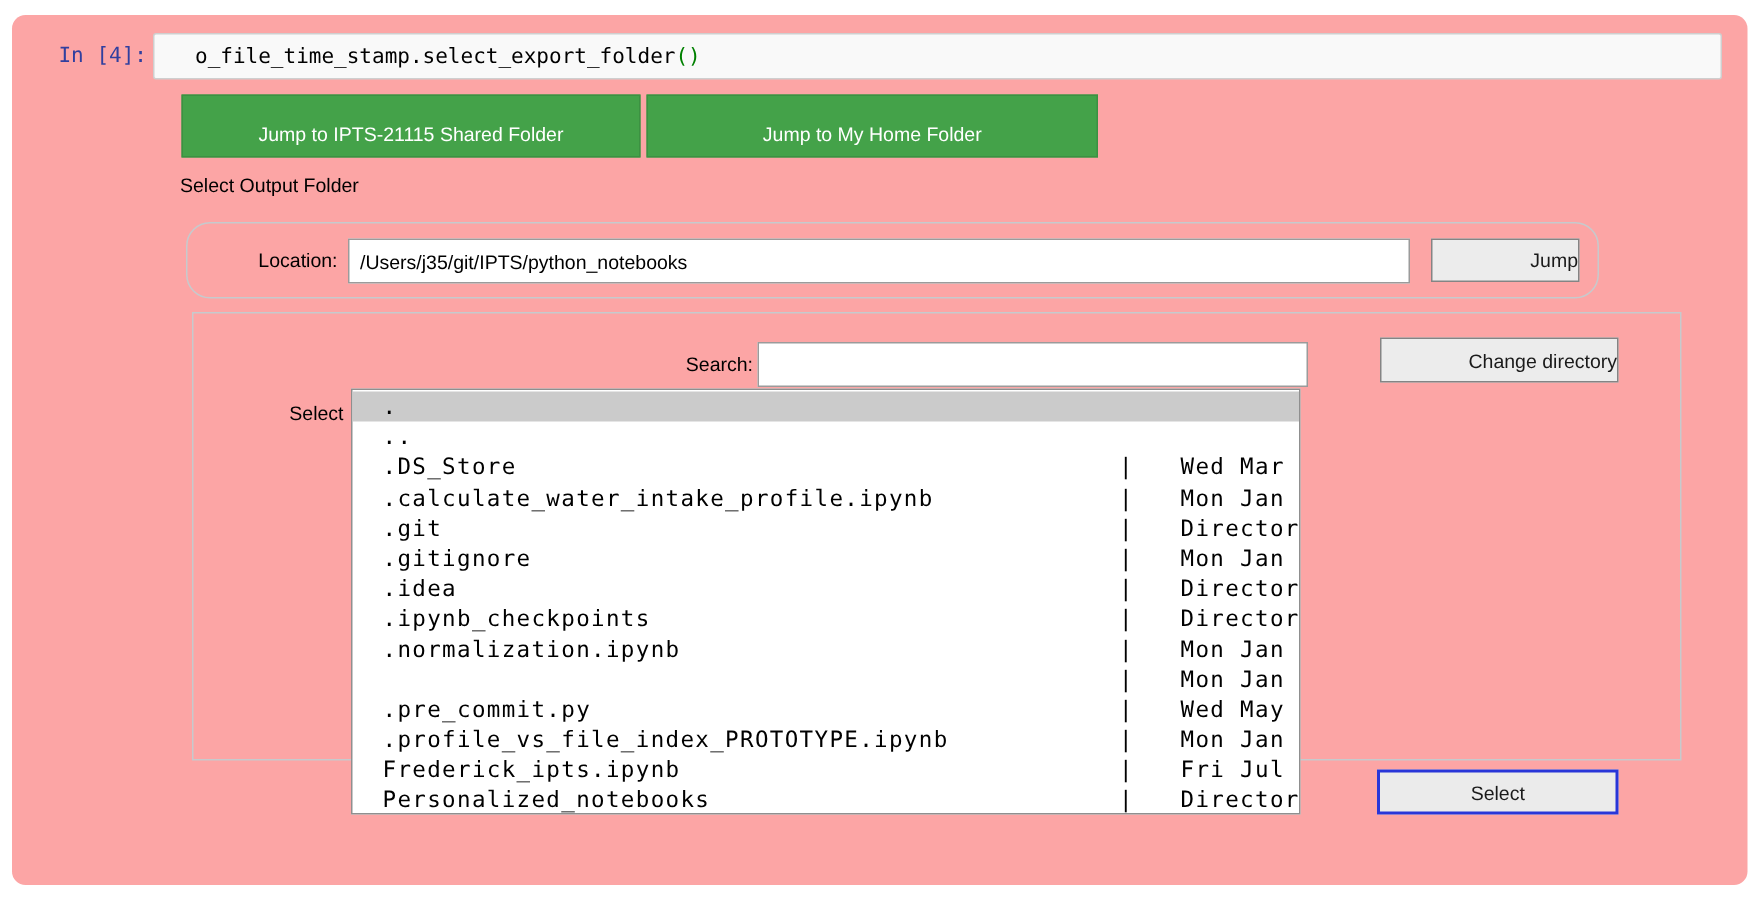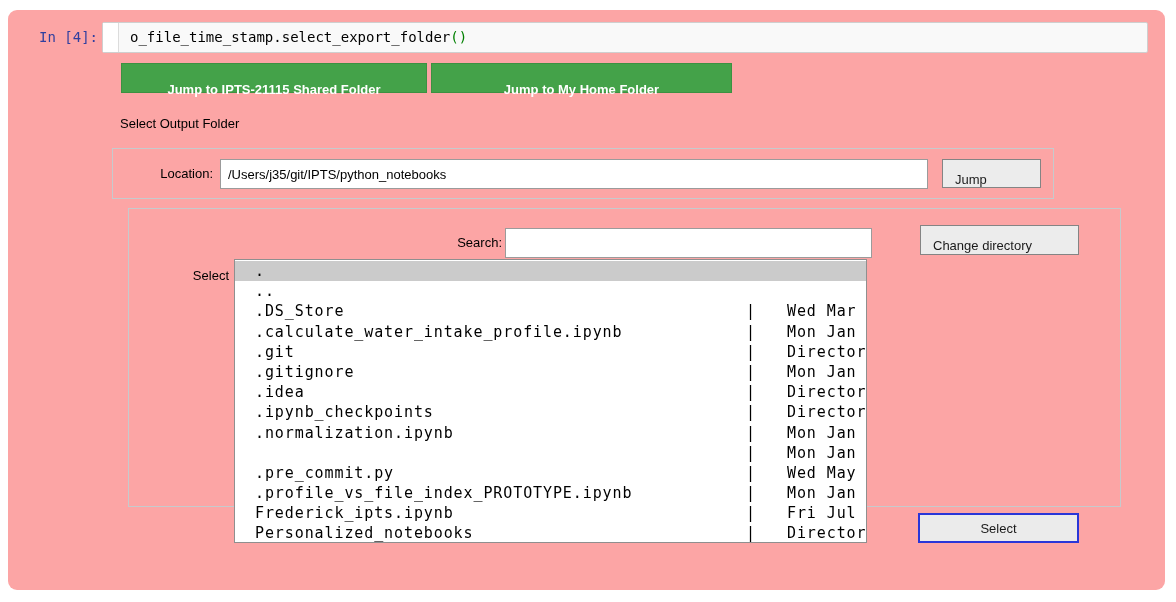--- a/index.html
+++ b/index.html
@@ -2,38 +2,38 @@
 <html><head>
 <meta charset="utf-8">
 <style>
   html,body{margin:0;padding:0;background:#ffffff;}
   body{width:1176px;height:602px;position:relative;font-family:"Liberation Sans",sans-serif;-webkit-font-smoothing:antialiased;}
   .container{position:absolute;left:8px;top:10px;width:1157px;height:580px;background:#fca5a5;border-radius:9px;}
   .abs{position:absolute;}
 
   
   .prompt{left:0;top:19px;width:90px;text-align:right;font-family:"DejaVu Sans Mono",monospace;font-size:14px;color:#303f9f;}
-  .code-box{left:94px;top:12px;width:1046px;height:31px;background:#f9f9f9;border:1px solid #cfcfcf;border-radius:2px;display:flex;box-sizing:border-box;}
+  .code-box{left:94px;top:12px;width:1046px;height:31px;background:#f9f9f9;border:1px solid #cfcfcf;border-radius:2px;display:flex;box-sizing:border-box;align-items:center;}
   .code-gutter{width:15px;background:#ffffff;border-right:1px solid #dcdcdc;}
   .code-line{padding-left:11px;line-height:28px;font-family:"DejaVu Sans Mono",monospace;font-size:14px;color:#000;white-space:pre;}
   .code-line .paren{color:#008000;}
 
-  .btn-green{position:absolute;top:53px;height:30px;background:#44a249;border:1px solid #3c9142;color:#ffffff;font-family:"Liberation Sans",sans-serif;font-size:13px;font-weight:bold;text-align:center;line-height:28px;box-sizing:border-box;cursor:pointer;padding:12px;}
+  .btn-green{position:absolute;top:53px;height:42px;background:#44a249;border:1px solid #3c9142;color:#ffffff;font-family:"Liberation Sans",sans-serif;font-size:13px;font-weight:normal;text-align:center;line-height:28px;box-sizing:border-box;cursor:pointer;padding:12px;}
   .btn-shared{left:113px;width:306px;}
   .btn-home{left:423px;width:301px;}
 
   .out-title{left:112px;top:106px;font-size:13px;color:#000;}
 
   .panel{border:1px solid #c6cacd;box-sizing:border-box;}
-  .loc-panel{left:104px;top:138px;width:942px;height:51px;}
+  .loc-panel{left:116px;top:138px;width:942px;height:51px;border-radius:16px;}
   .main-panel{left:120px;top:198px;width:993px;height:299px;}
 
   .field-label{font-size:13px;color:#000;text-align:right;}
   .text-input{position:absolute;background:#ffffff;border:1px solid #9b9b9b;box-sizing:border-box;font-family:"Liberation Sans",sans-serif;font-size:13px;color:#000;padding:14px 7px;outline:none;}
-  .mac-btn{position:absolute;background:#ececec;border:1px solid #848484;box-sizing:border-box;font-family:"Liberation Sans",sans-serif;font-size:13px;color:#1a1a1a;text-align:left;cursor:pointer;padding:12px;}
+  .mac-btn{position:absolute;background:#ececec;border:1px solid #848484;box-sizing:border-box;font-family:"Liberation Sans",sans-serif;font-size:13px;color:#1a1a1a;text-align:right;cursor:pointer;padding:0;}
 
   .loc-label{left:0;top:17px;width:100px;}
   .loc-input{left:107px;top:10px;width:708px;height:28px;}
   .jump-btn{left:829px;top:10px;width:99px;height:29px;}
 
   .search-label{left:273px;top:26px;width:100px;}
   .search-input{left:376px;top:19px;width:367px;height:27px;}
   .chdir-btn{left:791px;top:16px;width:159px;height:30px;}
 
   .select-label{left:25px;top:59px;width:75px;}

